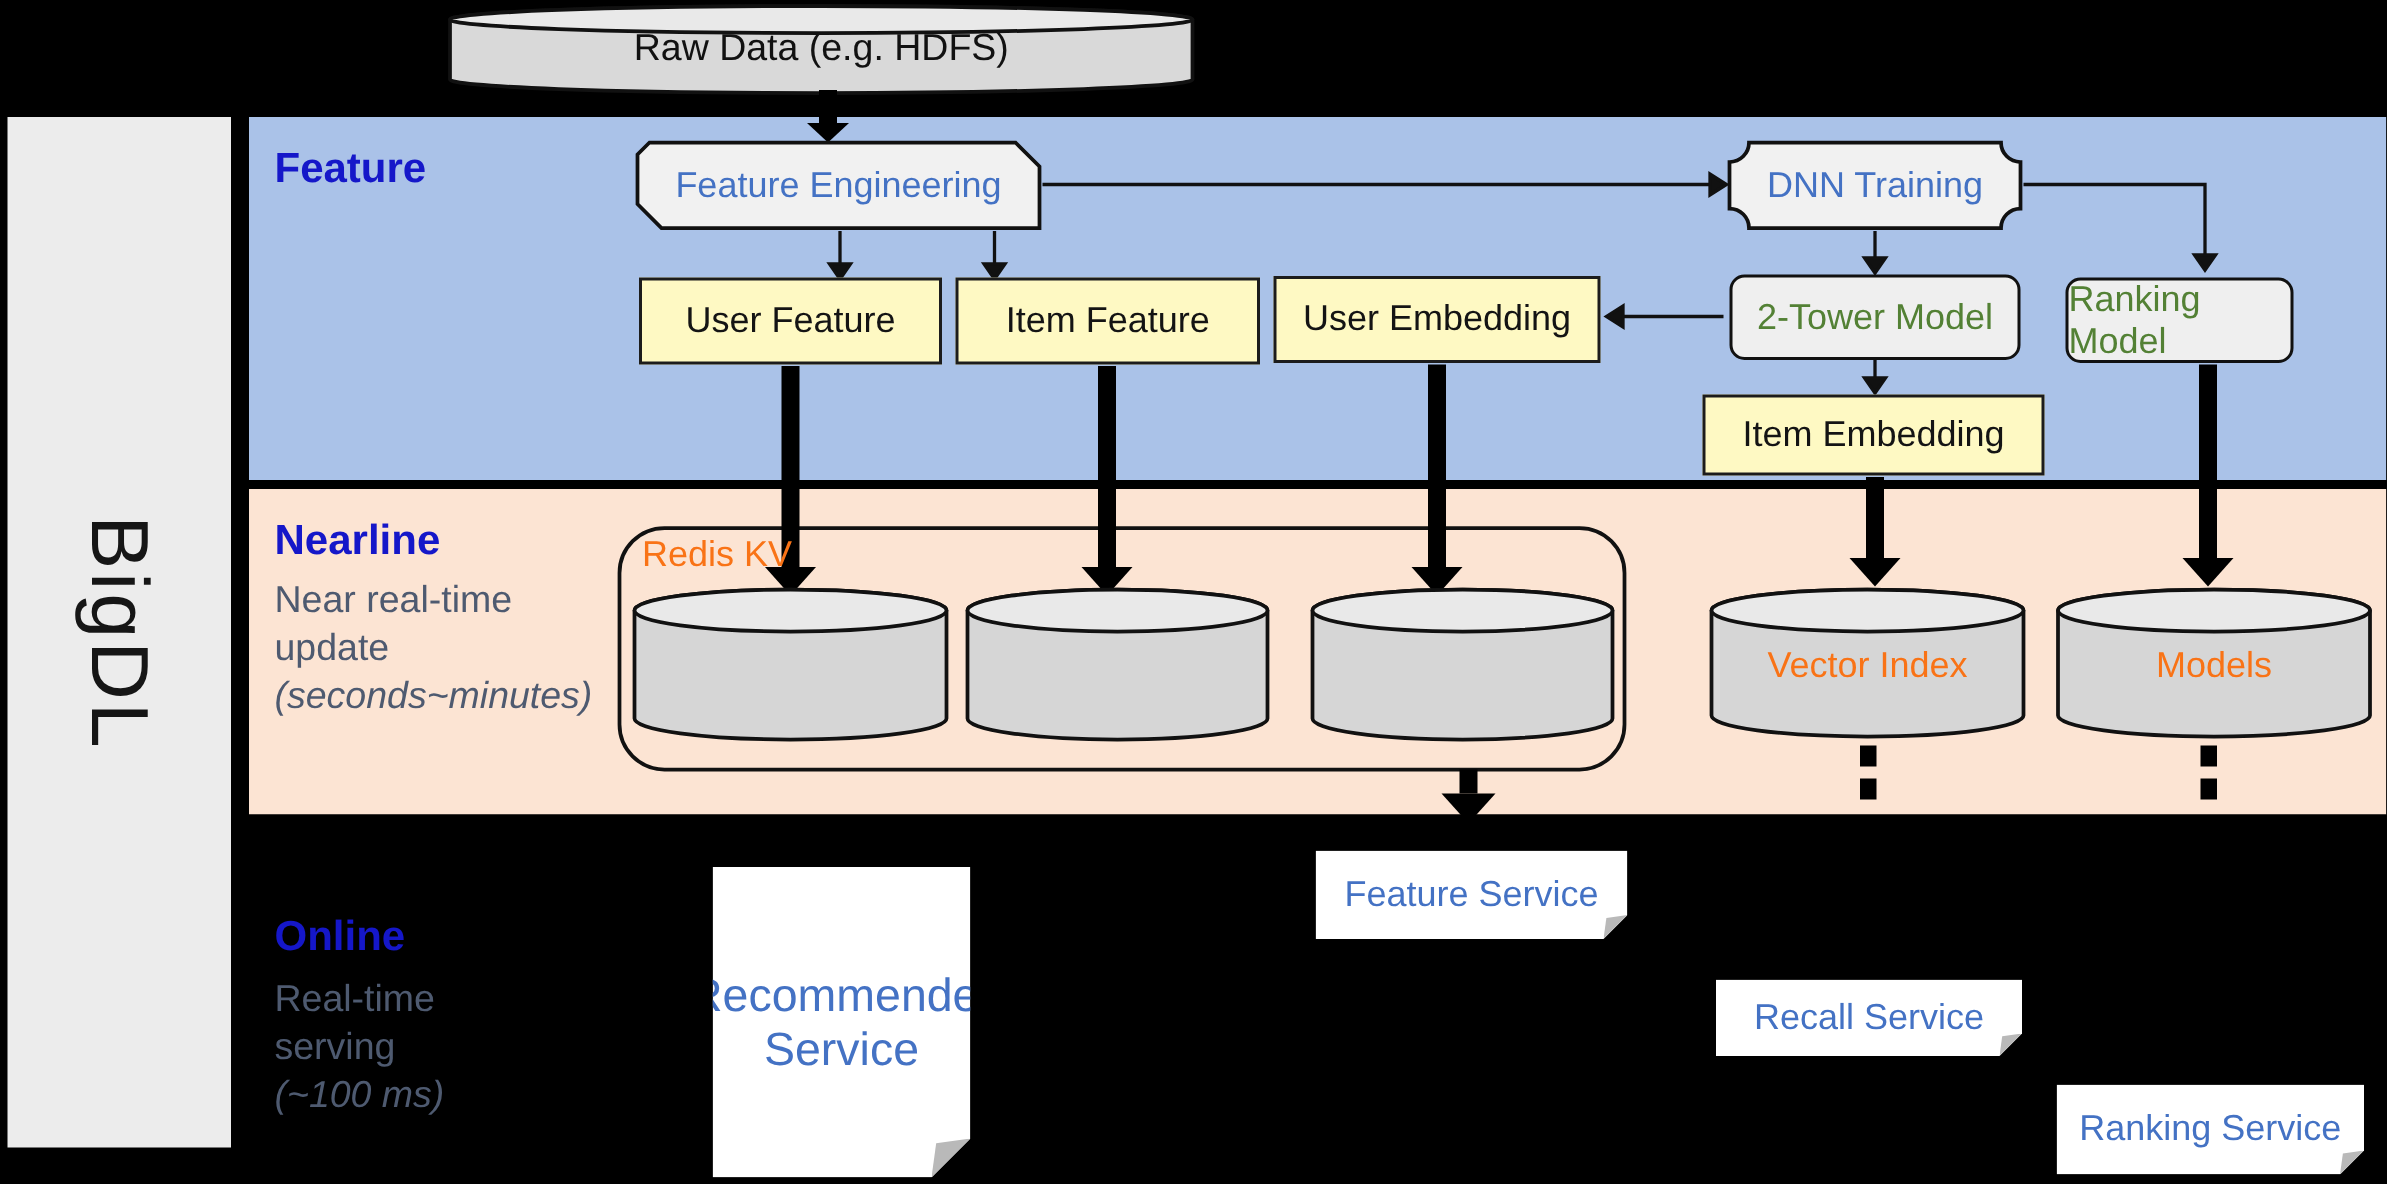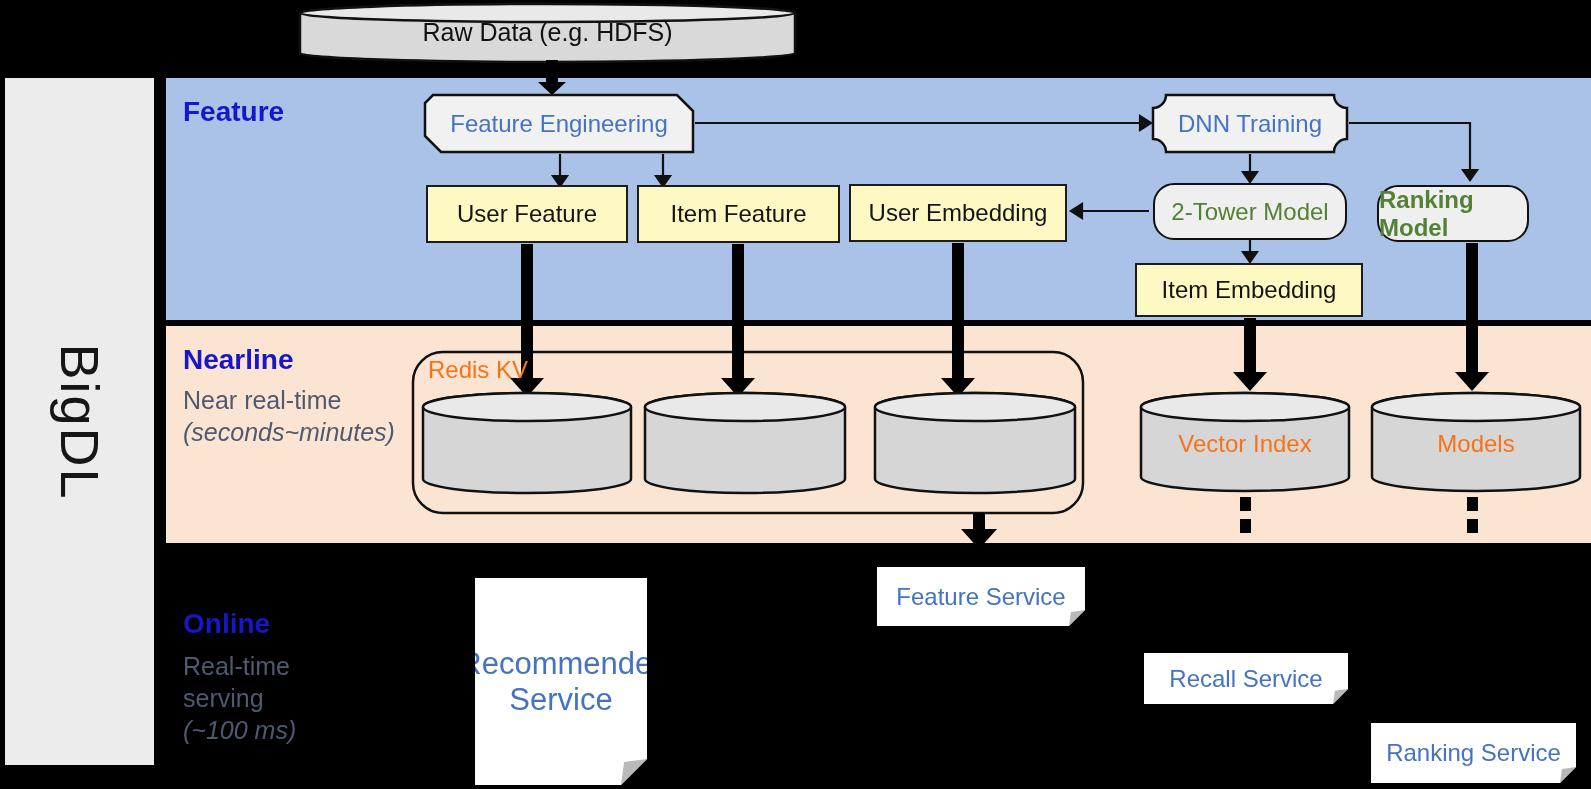--- a/index.html
+++ b/index.html
@@ -18,21 +18,21 @@
   .lane-title{position:absolute;font-size:28px;font-weight:700;color:#1517c9;}
   .lane-desc{position:absolute;font-size:25px;color:#4e5a70;line-height:32px;}
   .it{font-style:italic;}
   
   .nlabel{position:absolute;display:flex;align-items:center;justify-content:center;
           text-align:center;font-size:24px;}
   .blue{color:#4472c4;} .brown{color:#f97316;} .black{color:#111;}
   
   .gray-box{position:absolute;background:#fef9c3;border:2.5px solid #1c1c1c;box-sizing:border-box;
             display:flex;align-items:center;justify-content:center;font-size:24px;color:#141414;}
-  .model-box{position:absolute;background:#efefef;border:2.5px solid #111;border-radius:21px;box-sizing:border-box;
+  .model-box{position:absolute;background:#efefef;border:2.5px solid #111;border-radius:10px;box-sizing:border-box;
              display:flex;align-items:center;justify-content:center;font-size:24px;color:#538135;}
   
   .doc{position:absolute;background:#fff;display:flex;align-items:center;justify-content:center;
        text-align:center;font-size:24px;color:#4472c4;}
   .doc::after{content:"";position:absolute;right:0;bottom:0;width:var(--fold);height:var(--fold);
        background:#b9b9b9;clip-path:polygon(0 100%,100% 0,12% 12%);}
   .doc.clip{clip-path:polygon(0 0,100% 0,100% calc(100% - var(--fold)),calc(100% - var(--fold)) 100%,0 100%);}
   svg{position:absolute;left:0;top:0;}
 </style>
 </head>
@@ -154,20 +154,21 @@
       <path d="M1372 407 a104 14 0 0 1 208 0 v70 a104 14 0 0 1 -208 0 z" fill="#d6d6d6" stroke="#111" stroke-width="2.5"></path>
       <ellipse cx="1476" cy="407" rx="104" ry="14" fill="#e9e9e9" stroke="#111" stroke-width="2.5"></ellipse>
     </g>
   </svg>
 
   <div class="lane-title" style="left:183px;top:96px;">Feature</div>
 
   <div class="lane-title" style="left:183px;top:344px;">Nearline</div>
   <div class="lane-desc" style="left:183px;top:384px;">
     <div>Near real-time</div>
+    <div>update</div>
     <div class="it">(seconds~minutes)</div>
   </div>
 
   <div class="lane-title" style="left:183px;top:608px;">Online</div>
   <div class="lane-desc" style="left:183px;top:650px;">
     <div>Real-time</div>
     <div>serving</div>
     <div class="it">(~100 ms)</div>
   </div>
 
@@ -187,21 +188,21 @@
   <div class="gray-box" style="left:849px;top:184px;width:218px;height:58px;">
       <span>User Embedding</span>
     </div>
   <div class="gray-box" style="left:1135px;top:263px;width:228px;height:54px;">
       <span>Item Embedding</span>
     </div>
 
   <div class="model-box" style="left:1153px;top:183px;width:194px;height:57px;">
       <span>2-Tower Model</span>
     </div>
-  <div class="model-box" style="left:1377px;top:185px;width:152px;height:57px;font-weight:bold;">
+  <div class="model-box" style="left:1377px;top:185px;width:152px;height:57px;">
       <span>Ranking Model</span>
     </div>
 
   <div class="doc clip" style="--fold:26px;left:475px;top:578px;width:172px;height:207px;font-size:31px;line-height:36px;">
     <div>
       <div>Recommender</div>
       <div>Service</div>
     </div>
   </div>
   <div class="doc clip" style="--fold:16px;left:877px;top:567px;width:208px;height:59px;">

